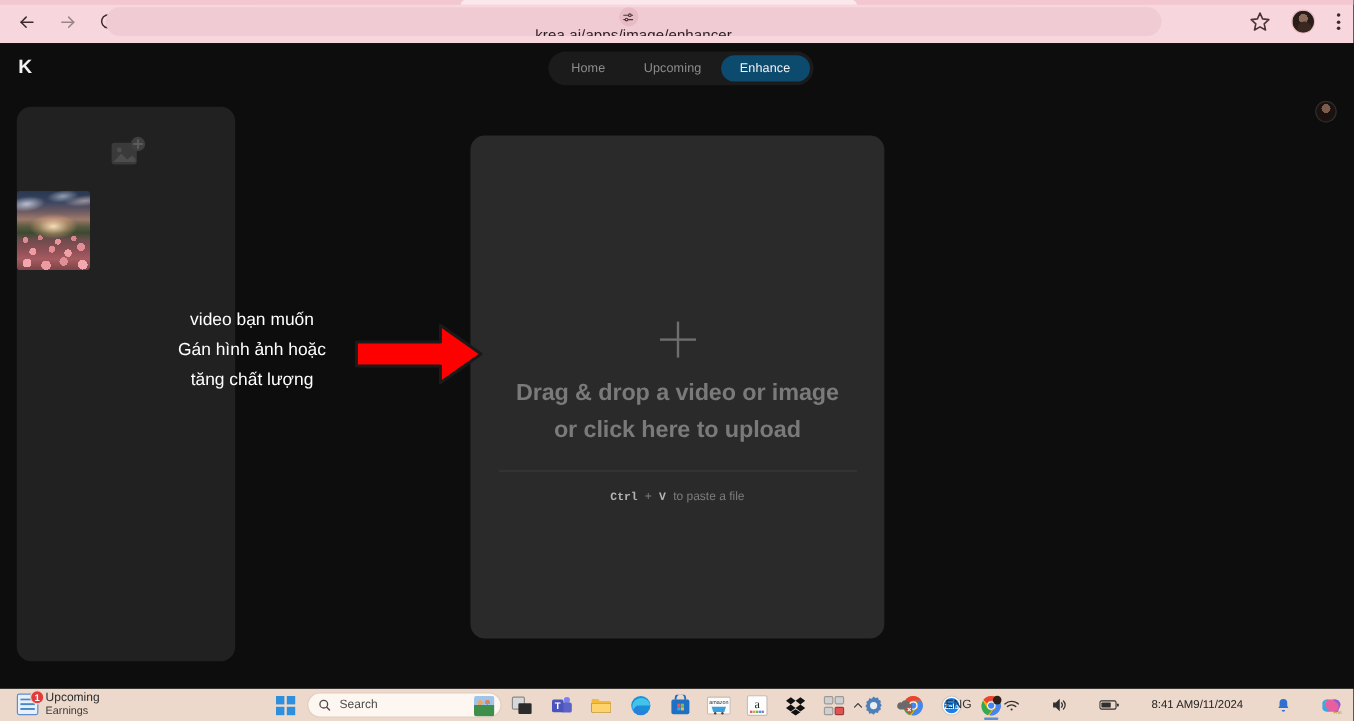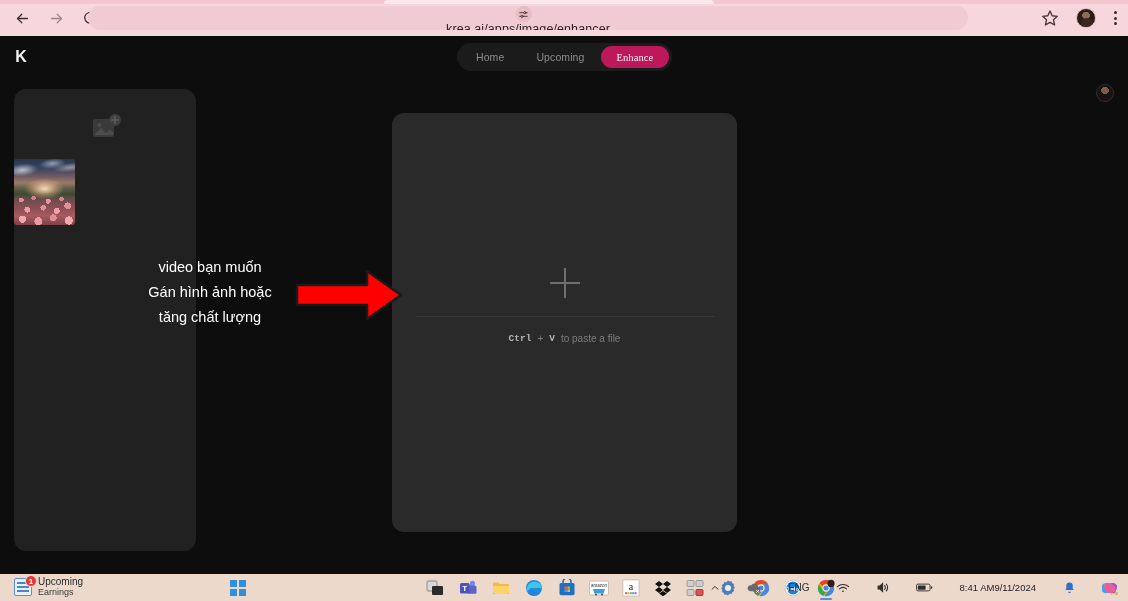--- a/index.html
+++ b/index.html
@@ -92,21 +92,21 @@
     position: absolute; left: 457px; top: 7px;
     height: 28px; background: #1b1b1b; border-radius: 14px;
     display: flex; align-items: center; padding: 3px;
   }
   .tab {
     height: 22px; padding: 0 16px; border-radius: 11px;
     display: flex; align-items: center; justify-content: center;
     font-size: 10.5px; color: #8c8c8c; white-space: nowrap;
     letter-spacing: .1px;
   }
-  .tab.active { background: #be185d; color: #f3f3f3; font-family: Liberation Serif, serif; }
+  .tab.active { background: #0c4a6e; color: #f3f3f3; }
 
   #header-avatar {
     position: absolute; left: 1096px; top: 48px;
     width: 18px; height: 18px; border-radius: 50%;
     background: radial-gradient(circle at 50% 34%, #7c5c4a 0 28%, #1a1210 29% 100%);
     border: 1px solid #2e2e2e;
   }
 
   
   #left-panel {
@@ -347,20 +347,24 @@
     </div>
 
     <div id="gallery-thumb">
       <div class="clouds"></div>
       <div class="flowers"></div>
     </div>
   </div>
 
   <div id="drop-zone">
     <div id="plus-icon"></div>
+    <div id="drop-title">
+      <div>Drag &amp; drop a video or image</div>
+      <div>or click here to upload</div>
+    </div>
     <div id="drop-divider"></div>
     <div id="paste-hint">
       <span class="key">Ctrl</span>
       <span class="plus">+</span>
       <span class="key">V</span>
       <span>to paste a file</span>
     </div>
   </div>
 
   <div id="annotation-text">
@@ -389,20 +393,28 @@
     </div>
   </div>
 
   <div id="start-button">
     <span class="win-sq" style="left:0;top:0"></span>
     <span class="win-sq" style="left:9px;top:0"></span>
     <span class="win-sq" style="left:0;top:9px"></span>
     <span class="win-sq" style="left:9px;top:9px"></span>
   </div>
 
+  <div id="taskbar-search">
+    <svg width="11" height="11" viewBox="0 0 24 24" fill="none" stroke="#4b4b4b" stroke-width="2.4" stroke-linecap="round">
+      <circle cx="10.5" cy="10.5" r="7"></circle>
+        <line x1="16" y1="16" x2="21" y2="21"></line>
+    </svg>
+    <span class="label">Search</span>
+    <span id="search-thumb"></span>
+  </div>
 
   <div class="tb-icon" style="left:426px">
     <svg width="18" height="18" viewBox="0 0 18 18">
       <rect x="1" y="2" width="10" height="10" rx="1" fill="#d8d8d8" stroke="#8a8a8a"></rect>
       <rect x="6" y="7" width="11" height="9" rx="1" fill="#2b2b2b"></rect>
     </svg>
   </div>
   <div class="tb-icon" style="left:459px">
     <svg width="18" height="18" viewBox="0 0 18 18">
       <circle cx="13.4" cy="4.4" r="2.6" fill="#7b83eb"></circle>

